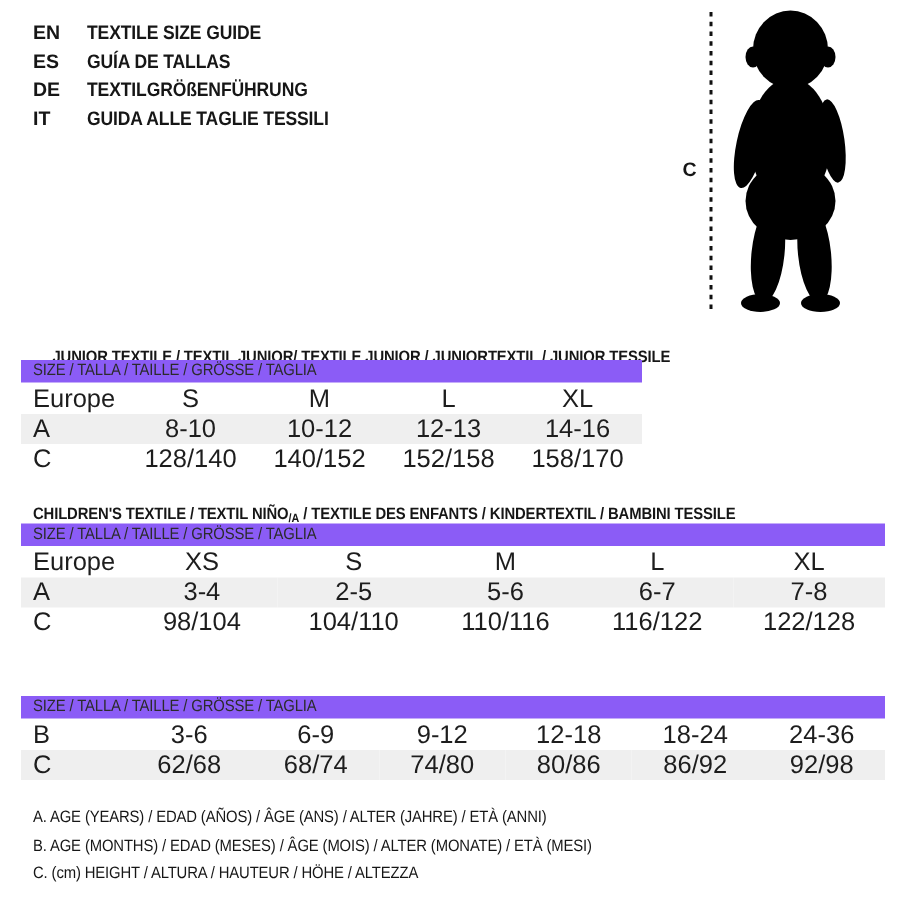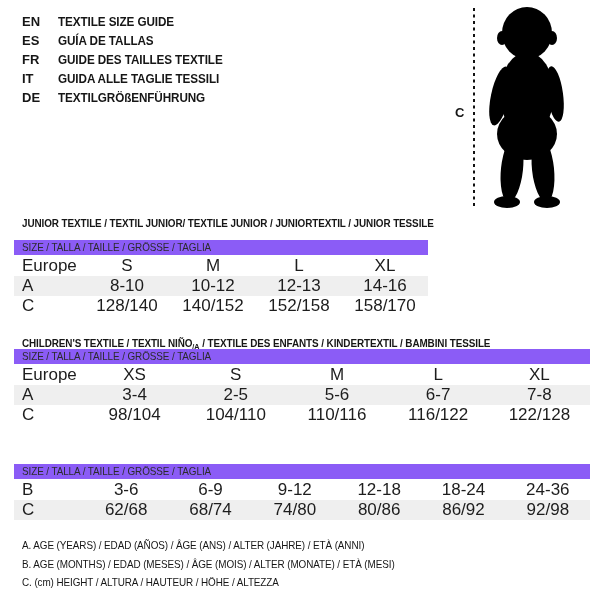--- a/index.html
+++ b/index.html
@@ -14,21 +14,21 @@
   .lang-block{position:absolute;left:22px;top:12px;}
   .lang-row{display:flex;align-items:center;height:19px;font-weight:bold;font-size:13px;}
   .lang-code{width:36px;flex:0 0 36px;}
 
   
   .figure-svg{position:absolute;left:452px;top:4px;}
   .height-label{position:absolute;left:455px;top:105px;font-weight:bold;font-size:13px;}
 
   
   .sec-title{position:absolute;left:22px;font-weight:bold;font-size:11px;white-space:nowrap;}
-  .sec-title-1{top:217px;}
+  .sec-title-1{top:232px;margin-left:13px;}
   .sec-title-2{top:337px;}
   .sec-title-3{top:423px;line-height:15px;}
   .subscript{font-size:8px;vertical-align:-2px;letter-spacing:0;}
 
   
   .tablewrap{position:absolute;left:14px;}
   .tablewrap-1{top:240px;width:414px;}
   .tablewrap-2{top:349px;width:576px;}
   .tablewrap-3{top:464px;width:576px;}
   .size-bar{background:#8b5cf6;color:#2b2b2b;font-size:11px;line-height:13px;
@@ -49,30 +49,26 @@
   <div class="lang-block">
     <div class="lang-row">
       <span class="lang-code">EN</span>
       <span class="cond">TEXTILE SIZE GUIDE</span>
     </div>
     <div class="lang-row">
       <span class="lang-code">ES</span>
       <span class="cond">GUÍA DE TALLAS</span>
     </div>
     <div class="lang-row">
-      <span class="lang-code">FR</span>
-      <span class="cond">GUIDE DES TAILLES TEXTILE</span>
+      <span class="lang-code">DE</span>
+      <span class="cond">TEXTILGRÖßENFÜHRUNG</span>
     </div>
     <div class="lang-row">
       <span class="lang-code">IT</span>
       <span class="cond">GUIDA ALLE TAGLIE TESSILI</span>
-    </div>
-    <div class="lang-row">
-      <span class="lang-code">DE</span>
-      <span class="cond">TEXTILGRÖßENFÜHRUNG</span>
     </div>
   </div>
 
   <svg class="figure-svg" width="130" height="208" viewBox="0 0 130 208" aria-hidden="true">
     <line x1="22" y1="4" x2="22" y2="204" stroke="#111111" stroke-width="2" stroke-dasharray="3 3.5"></line>
     <g transform="translate(28,2)" fill="#000000">
       <ellipse cx="47" cy="27" rx="25" ry="26"></ellipse>
       <ellipse cx="22" cy="32" rx="5" ry="7"></ellipse>
       <ellipse cx="72" cy="32" rx="5" ry="7"></ellipse>
       <ellipse cx="47" cy="88" rx="27" ry="42"></ellipse>

